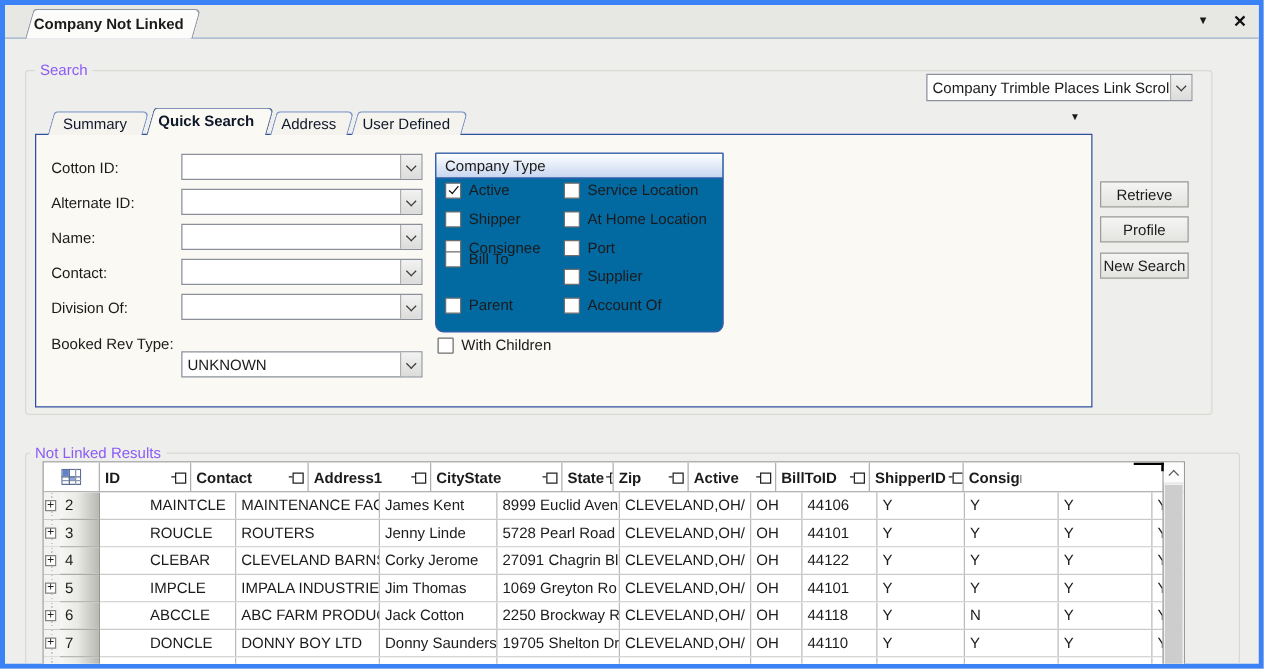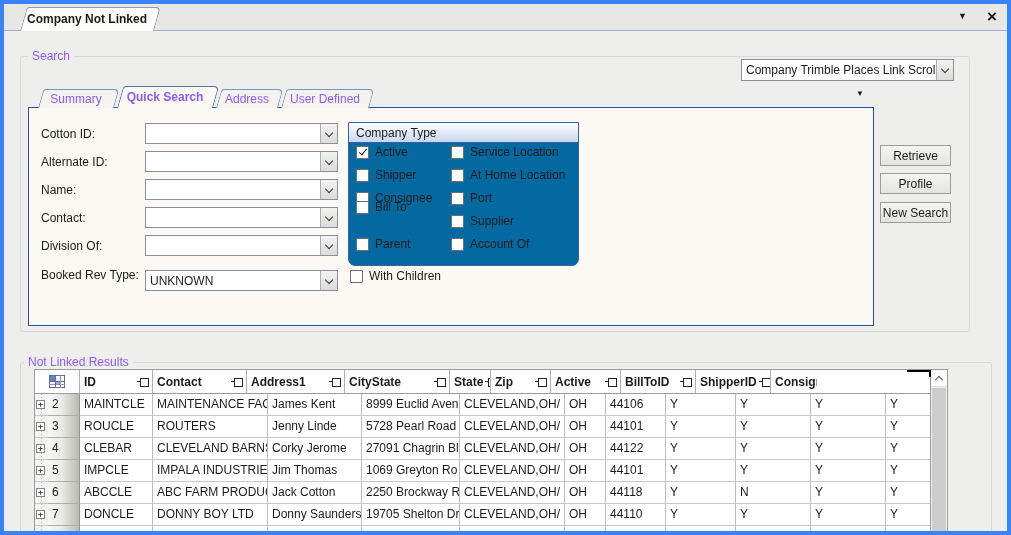--- a/index.html
+++ b/index.html
@@ -36,21 +36,21 @@
   .combo { background:#fff; border:1px solid #8a8f99; display:flex; align-items:stretch; }
   .combo-text { flex:1; padding:3px 2px 0 4px; white-space:nowrap; overflow:hidden; }
   .combo-btn { width:17px; background:linear-gradient(#f2f2f2,#dcdcda); border-left:1px solid #aeaeae;
     display:flex; align-items:center; justify-content:center; }
   .chev { width:6px; height:6px; border-right:1.5px solid #3a3a3a; border-bottom:1.5px solid #3a3a3a;
     transform:rotate(45deg); margin-bottom:2px; }
   .view-combo { position:absolute; left:737px; top:55px; width:213px; height:22px; }
 
   
   .innertabs { position:absolute; left:34px; top:82px; height:22px; display:flex; align-items:flex-end; gap:3px; z-index:3; }
-  .itab { height:19px; font-size:12px; color:#8b5cf6; }
+  .itab { height:19px; font-size:12px; color:#0f172a; }
   .itab .shape { background:#f4f3ee; border-color:#7b94c7; }
   .itab.active { height:22px; font-weight:bold; }
   .itab.active .shape { background:#faf9f3; border-color:#5a6f9b; }
   .t-summary { width:76px; } .t-quick { width:96px; } .t-address { width:62px; } .t-user { width:88px; }
   .innertabs-caret { position:absolute; left:852px; top:85px; font-size:8px; color:#1a1a1a; z-index:3; }
 
   
   .tabpanel { position:absolute; left:24px; top:103px; width:846px; height:219px;
     background:#faf9f3; border:1px solid #2e4f9f; z-index:2; }
   .flabel { position:absolute; left:12px; }
@@ -85,21 +85,21 @@
   .pin::after { content:''; position:absolute; right:0; top:1px; width:7px; height:7px; border:1px solid #222; background:#fff; }
   .grow { display:flex; height:22px; border-bottom:1px solid #c9c9c7; background:#fff; }
   .gutter { width:13px; flex:none; background:#f3f3f1; position:relative; }
   .gutter::before { content:''; position:absolute; left:6px; top:0; bottom:0; width:1px;
     background:repeating-linear-gradient(to bottom,#b5b5b1 0 1px,transparent 1px 3px); }
   .plusbox { position:absolute; left:1px; top:6px; width:9px; height:9px; background:#fff; border:1px solid #848484;
     font-size:9px; line-height:7px; text-align:center; color:#222; z-index:1; font-family:"DejaVu Sans Mono",monospace; }
   .rownum { width:32px; flex:none; padding:3px 0 0 4px;
     background:linear-gradient(to right,#f7f7f5 0%,#e9e9e6 45%,#b9b9b4 100%);
     border-right:1px solid #96968f; border-bottom:1px solid #acaca6; margin-bottom:-1px; }
-  .row-cells { display:flex; flex:1; }
+  .row-cells { display:flex; flex:1;margin-left:36px; }
   .cell { flex:none; padding:3px 0 0 4px; border-right:1px solid #bcbcba; overflow:hidden; white-space:nowrap; }
   .c0{width:73px}.c1{width:115px}.c2{width:94px}.c3{width:98px}.c4{width:105px}.c5{width:41px}
   .c6{width:60px}.c7{width:70px}.c8{width:75px}.c9{width:75px}.c10{width:46px;border-right:none}
   .vscroll { position:absolute; right:0; top:0; bottom:0; width:17px; background:#f0f0f0; border-left:1px solid #9a9a9a; }
   .scroll-up { height:17px; background:#fcfcfc; border-bottom:1px solid #e2e2e2;
     display:flex; align-items:center; justify-content:center; }
   .chev-up { width:6px; height:6px; border-left:1.5px solid #5a5a5a; border-top:1.5px solid #5a5a5a;
     transform:rotate(45deg); margin-top:3px; }
   .scroll-thumb { position:absolute; left:1px; right:1px; top:18px; bottom:0; background:#cdcdcd; }
   .grid-notch { position:absolute; top:0; right:16px; width:24px; height:7px;
@@ -186,21 +186,21 @@
 
     <span class="flabel" style="top:131px">Division Of:</span>
     <div class="combo fcombo" style="top:127px">
       <span class="combo-text"></span>
       <span class="combo-btn">
           <span class="chev"></span>
         </span>
     </div>
 
     <span class="flabel" style="top:160px">Booked Rev Type:</span>
-    <div class="combo fcombo" style="top:162px">
+    <div class="combo fcombo" style="top:173px">
       <span class="combo-text">UNKNOWN</span>
       <span class="combo-btn">
           <span class="chev"></span>
         </span>
     </div>
 
     <div class="ctbox">
       <div class="ctheader">
         <span>Company Type</span>
       </div>

